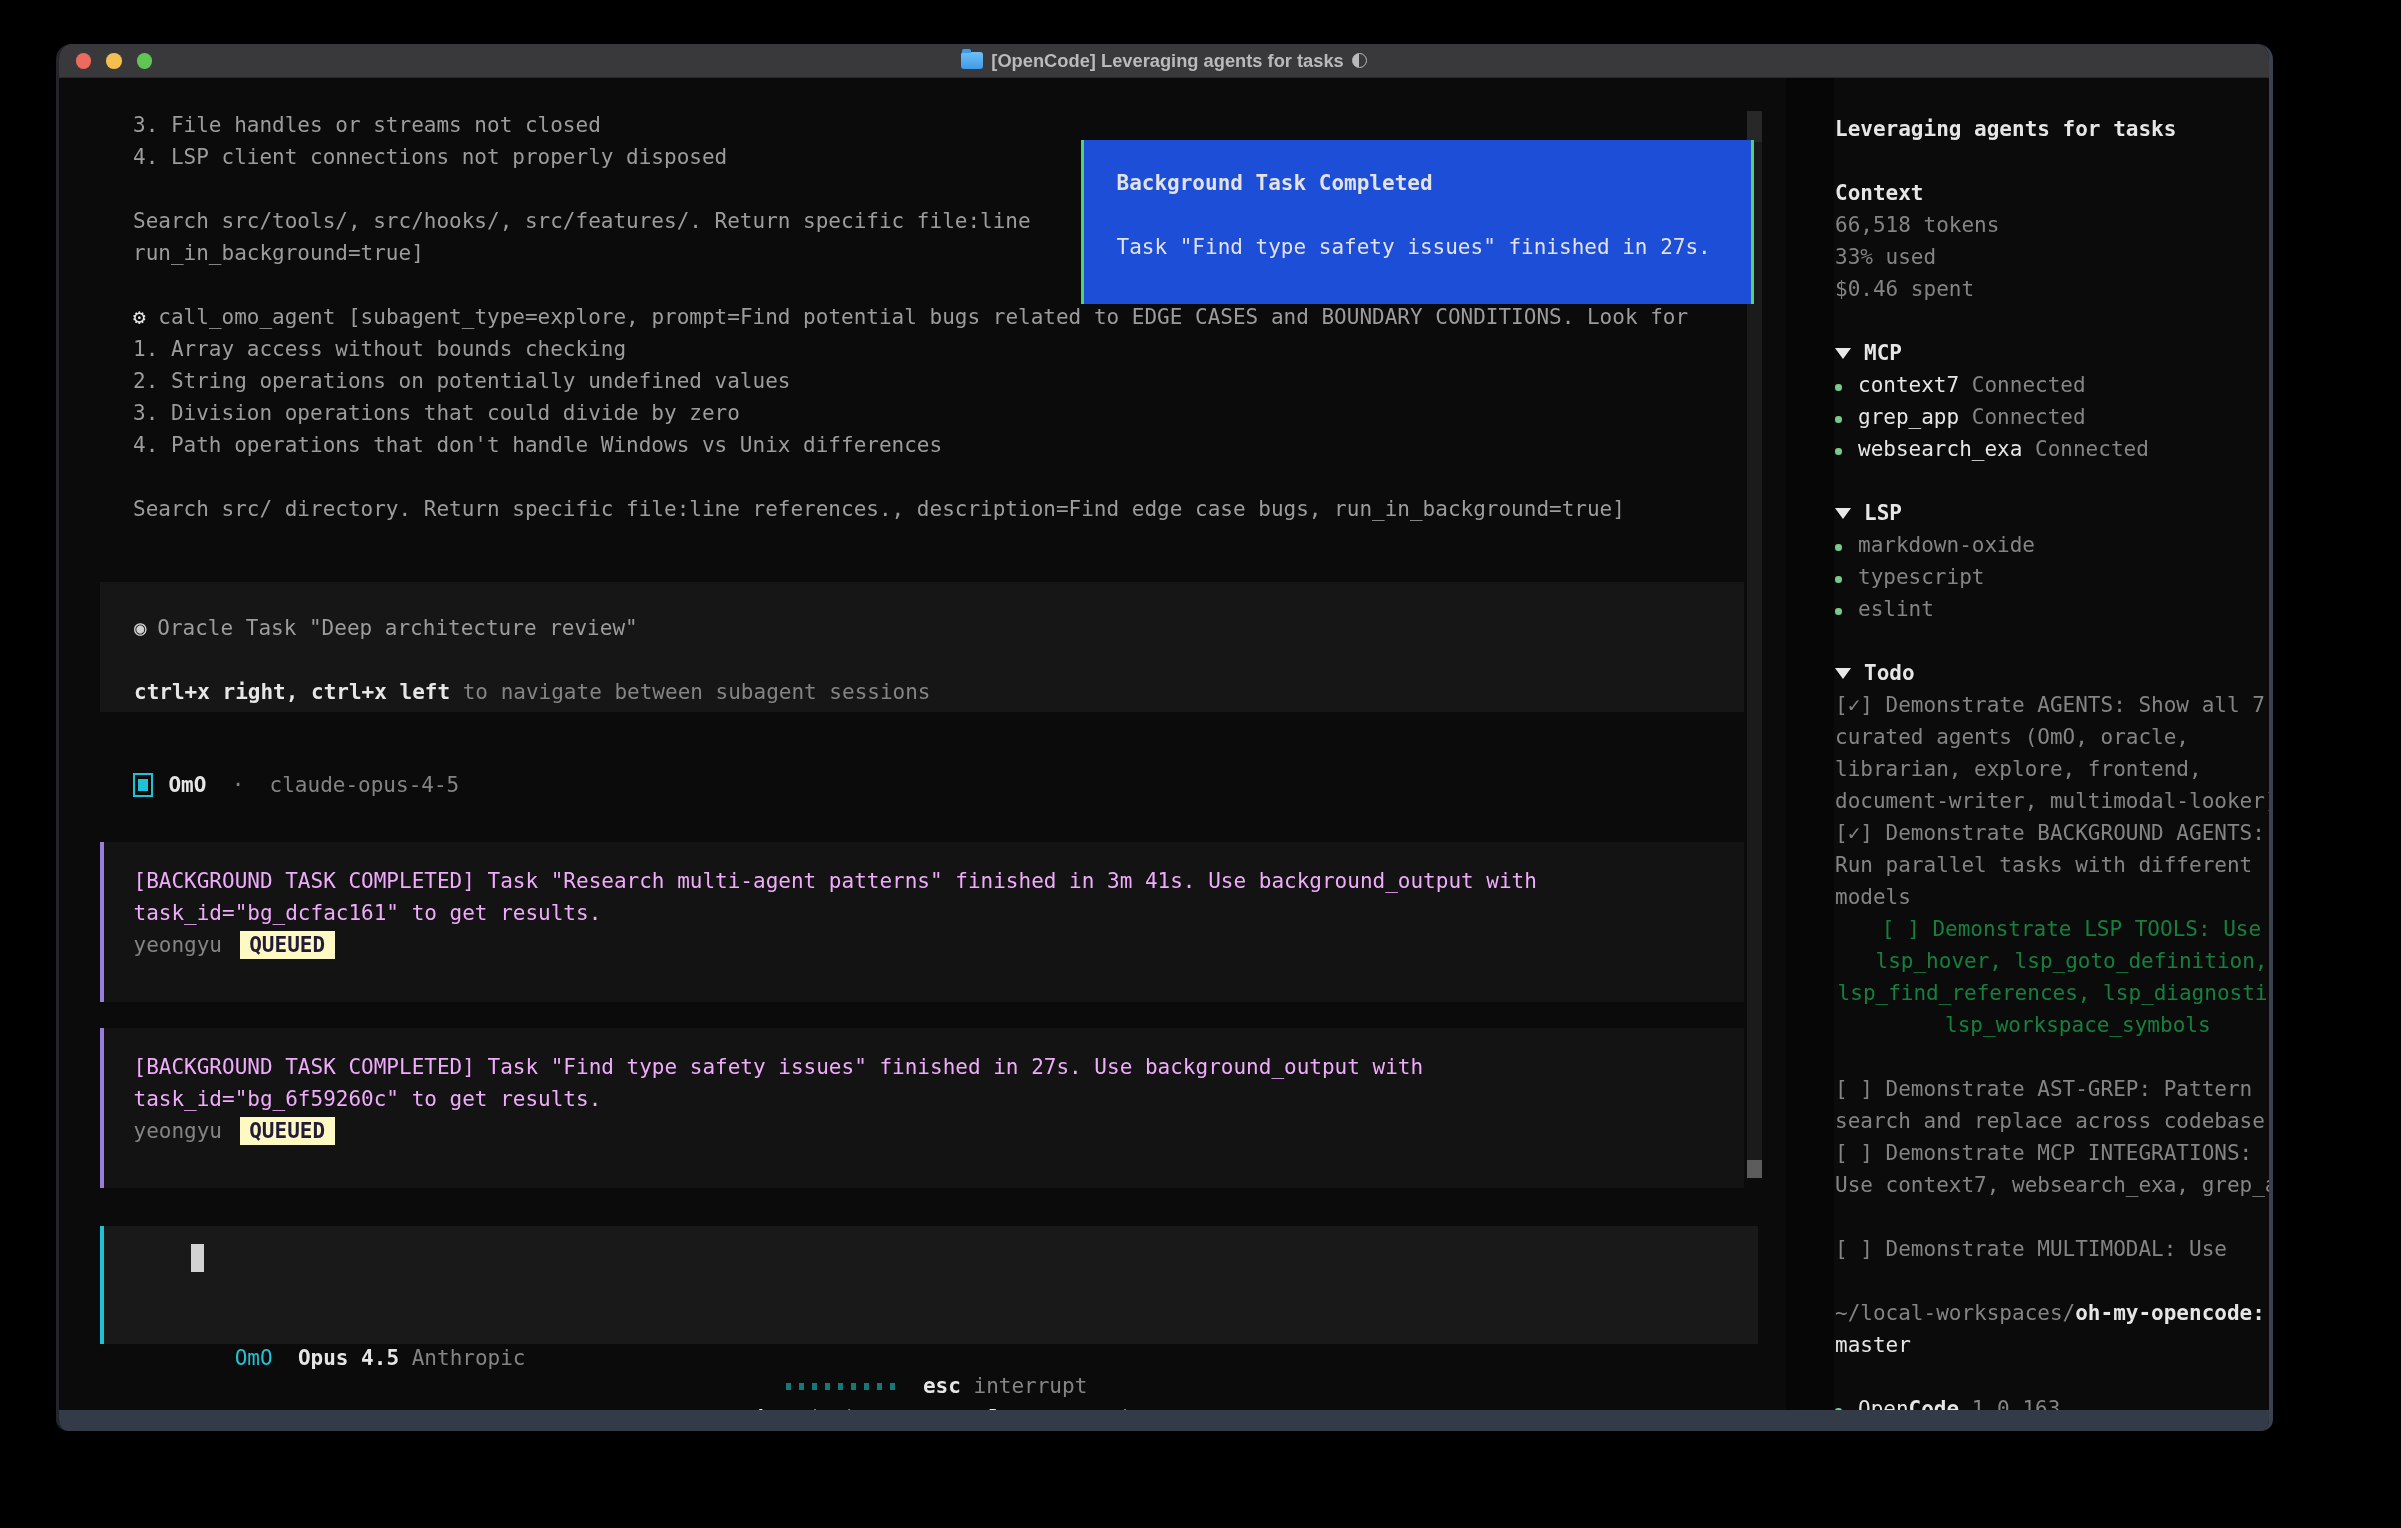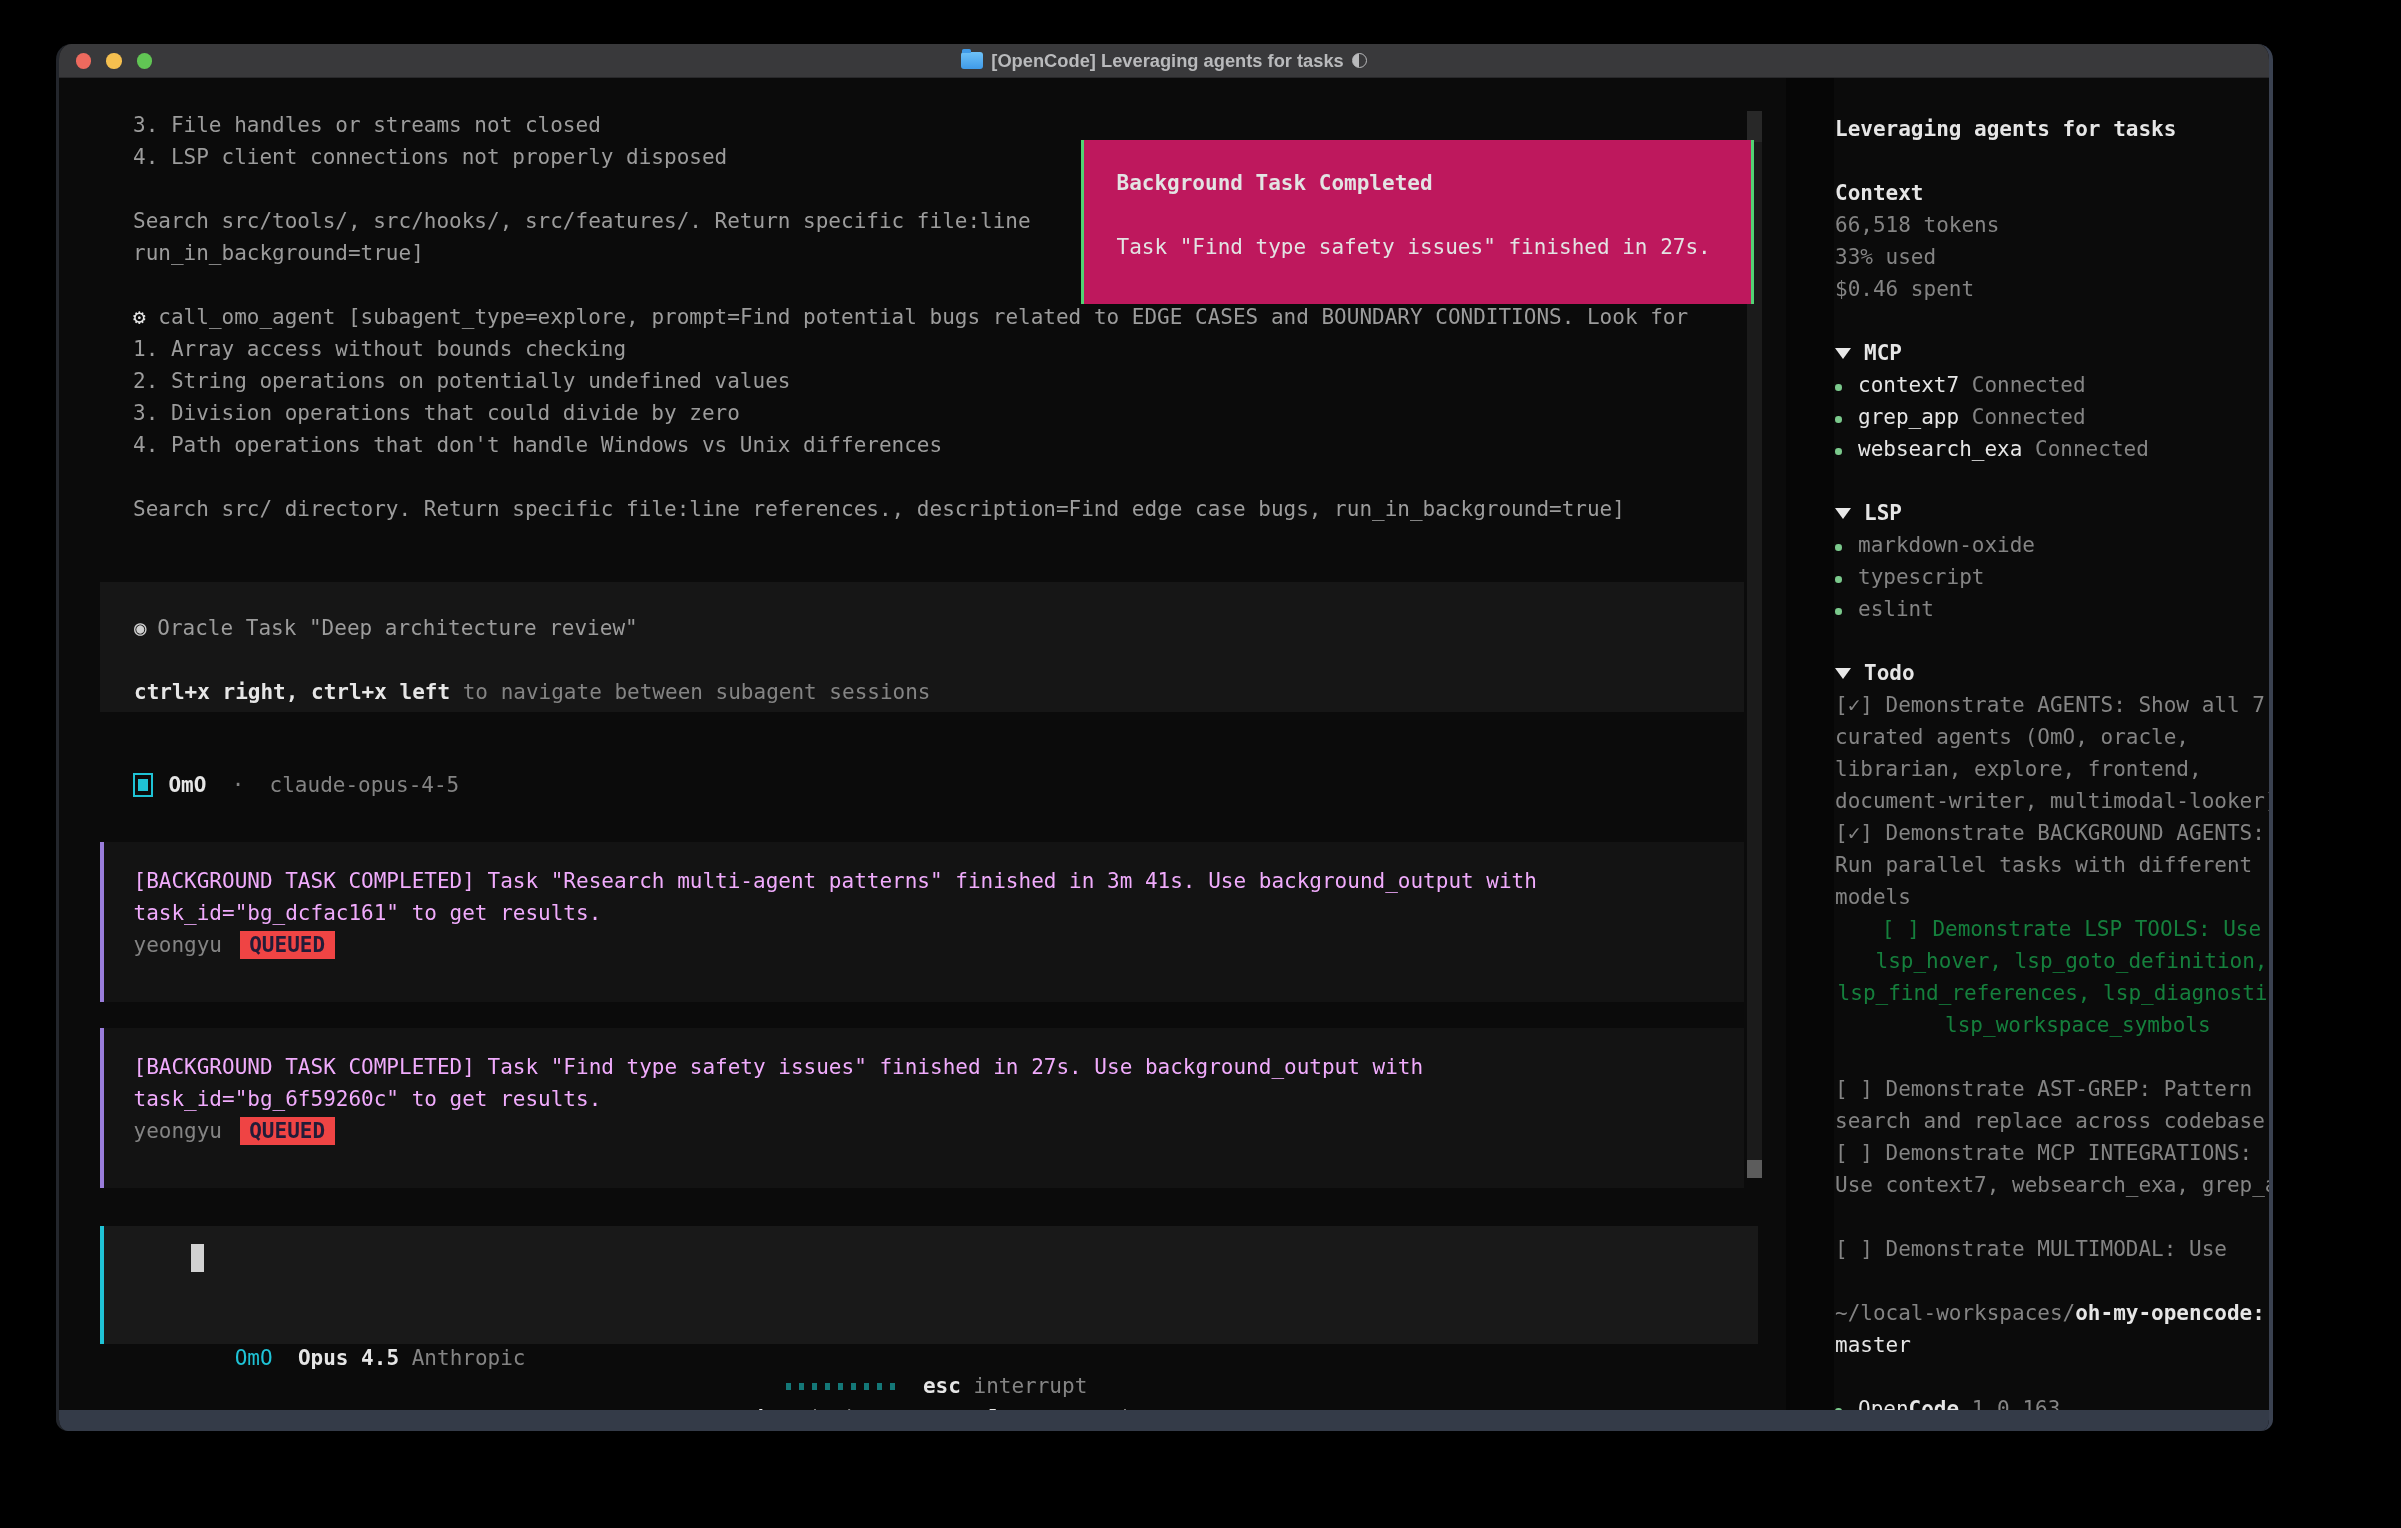--- a/index.html
+++ b/index.html
@@ -40,37 +40,37 @@
   .oracle-panel .line { height:32px; line-height:32px; }
   .record-icon { color:#cfcfcf; margin-right:10.6px; }
 
   .agent-header { position:absolute; left:74px; top:691px; height:32px; line-height:32px; display:flex; align-items:center; }
   .agent-square { width:20px; height:23.6px; border:2.4px solid #1fc3d6; display:inline-flex; align-items:center; justify-content:center; margin-right:15.4px; }
   .agent-square i { width:9.5px; height:11.8px; background:#1fc3d6; display:block; }
 
   .msg { position:absolute; left:41px; width:1644px; height:160px; background:#131313; border-left:4.1px solid #9a7ddb; padding:22.5px 0 0 29.5px; }
   .msg .line { color:#f0abfc; }
   .msg .author-row { color:#848484; }
-  .badge { display:inline-block; background:#ef4444; color:#221c38; font-weight:bold; padding:0 9.5px; margin-left:17.7px; line-height:28px; height:28px; }
+  .badge { display:inline-block; background:#fef9c3; color:#221c38; font-weight:bold; padding:0 9.5px; margin-left:17.7px; line-height:28px; height:28px; }
 
   .input-box { position:absolute; left:41px; top:1148px; width:1658px; height:118px; background:#191919; border-left:4.1px solid #1fc3d6; }
   .cursor { position:absolute; left:87px; top:17.7px; width:13px; height:28px; background:#d2d2d2; }
   .input-meta { position:absolute; left:29.5px; top:84px; height:32px; line-height:32px; white-space:pre; }
 
   .statusbar { position:absolute; left:50px; top:1292px; width:1655px; height:32px; line-height:32px; display:flex; justify-content:space-between; align-items:center; white-space:pre;flex-direction:column; }
   .spinner { display:inline-flex; gap:7.7px; margin-right:28px; vertical-align:middle; }
   .spinner i { width:5.3px; height:7px; background:#147878; display:inline-block; }
   .sb-left, .sb-right { display:flex; align-items:center; }
   .sb-group { margin-left:16px; }
 
   .main-track { position:absolute; left:1688px; top:32.5px; width:15.4px; height:1067px; background:#1b1b1b; }
   .main-track .cap { position:absolute; top:0; left:0; right:0; height:31px; background:#282828; }
   .main-track .thumb { position:absolute; bottom:0; left:0; right:0; height:17.7px; background:#5c5c5c; }
 
-  .notification { position:absolute; left:1022px; top:62px; width:673px; height:164px; background:#be185d;
+  .notification { position:absolute; left:1022px; top:62px; width:673px; height:164px; background:#1d4ed8;
     border-left:3.5px solid #52d273; border-right:3.5px solid #52d273; padding:27px 0 0 32.5px; z-index:5; }
   .notification .line { color:#e3e3e3; }
 
   .sidebar { position:absolute; left:1776px; top:35px; width:473px; }
   .dot { width:6.5px; height:6.5px; border-radius:50%; background:#7bc98c; display:inline-block; margin-right:16.5px; vertical-align:1.2px; }
   .tri { display:inline-block; width:0; height:0; border-left:8.3px solid transparent; border-right:8.3px solid transparent; border-top:11.8px solid #e8e8e8; margin-right:13px; vertical-align:0.6px; }
 
   .side-track { position:absolute; left:2233px; top:34px; width:13px; height:1122px; background:#26262a; }
   .side-track .thumb { position:absolute; top:0; left:0; right:0; height:96px; background:#9aa0a6; }
 </style>

